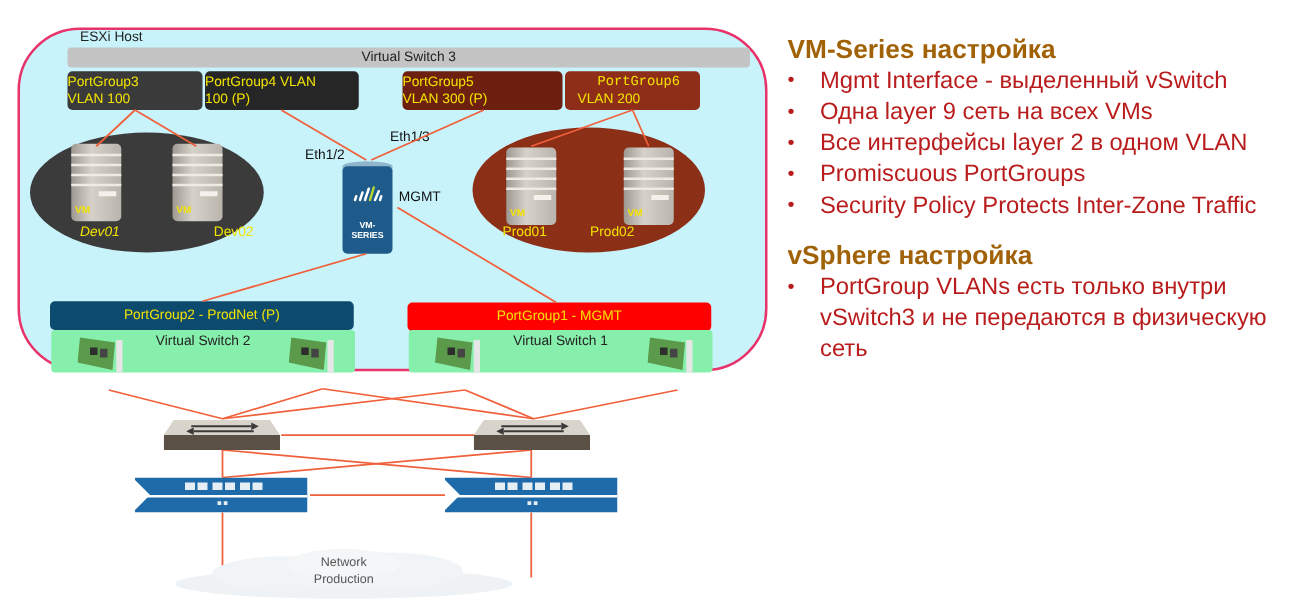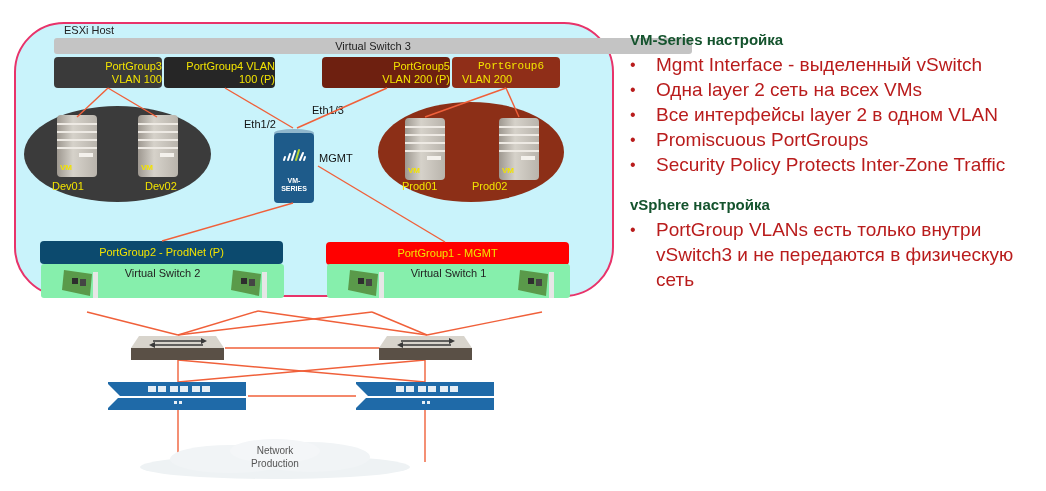--- a/index.html
+++ b/index.html
@@ -2,26 +2,26 @@
 <html><head>
 <meta charset="utf-8">
 <style>
   * { box-sizing: border-box; margin: 0; padding: 0; }
   body { width: 1046px; height: 491px; background: #ffffff; position: relative; overflow: hidden;
          font-family: "Liberation Sans", sans-serif; }
   #diagram { position: absolute; left: 0; top: 0; width: 620px; height: 491px; }
   .host { position: absolute; left: 14px; top: 22px; width: 600px; height: 275px;
           background: #c9f3fb; border: 2px solid #e8336a; border-radius: 50px 50px 50px 50px; }
   .host-label { position: absolute; left: 64px; top: 24px; font-size: 11px; color: #222; }
-  .vs3 { position: absolute; left: 54px; top: 38px; width: 638px; height: 16px; background: #c4c4c4;
+  .vs3 { position: absolute; left: 54px; top: 38px; width: 546px; height: 16px; background: #c4c4c4;
          border-radius: 3px; font-size: 11px; color: #222; text-align: center; line-height: 16px; }
-  .pg { position: absolute; border-radius: 4px; color: #f2e300; font-size: 11px; text-align: right;
+  .pg { position: absolute; border-radius: 4px; color: #f2e300; font-size: 11px; text-align: left;
         line-height: 13px; padding-top: 3px; }
   .pg3 { left: 54px; top: 57px; width: 108px; height: 31px; background: #3a3a3a; }
-  .pg4 { left: 164px; top: 57px; width: 111px; height: 31px; background: #262626; }
+  .pg4 { left: 164px; top: 57px; width: 123px; height: 31px; background: #262626; }
   .pg5 { left: 322px; top: 57px; width: 128px; height: 31px; background: #6e2010; }
   .pg6 { left: 452px; top: 57px; width: 108px; height: 31px; background: #8f2e18; text-align: left; padding-left: 10px; }
   .pg6 .c { display:block; text-align:center; padding-left: 0; font-family: Liberation Mono, monospace; }
   .zone { position: absolute; border-radius: 50%; }
   .zone-dev { left: 24px; top: 106px; width: 187px; height: 96px; background: #3b3b3b; }
   .zone-prod { left: 378px; top: 102px; width: 186px; height: 100px; background: #8c2f17; }
   .server { position: absolute; width: 40px; height: 62px; }
   .srv-box { position: absolute; left: 0; top: 0; width: 40px; height: 62px; border-radius: 4px;
              background: linear-gradient(90deg, #9e9890, #d6d2ca 40%, #b9b4ac); }
   .srv-line { position: absolute; left: 0; width: 40px; height: 2px; background: #eeeae4; }
@@ -44,21 +44,21 @@
   .vs2 { left: 41px; top: 264px; width: 243px; }
   .vs1 { left: 327px; top: 264px; width: 243px; }
   .nic { position: absolute; width: 40px; height: 34px; }
   .phys-switch { position: absolute; width: 93px; height: 24px; }
   .firewall { position: absolute; width: 138px; height: 28px; }
   .cloud { position: absolute; left: 135px; top: 437px; width: 280px; height: 45px; }
   .cloud-text { position: absolute; left: 0; top: 7px; width: 100%; text-align: center; font-size: 10px;
                 color: #555; line-height: 13px; }
   #wires { position: absolute; left: 0; top: 0; width: 620px; height: 491px; pointer-events: none; }
   .text-panel { position: absolute; left: 630px; top: 28px; width: 416px; color: #3d3d3d; }
-  .section-title { font-size: 15px; font-weight: bold; color: #14532d; line-height: 24px; }
+  .section-title { font-size: 21px; font-weight: bold; color: #a16207; line-height: 24px; }
   .bullets { list-style: none; }
   .bullets li { position: relative; padding-left: 26px; font-size: 19px; line-height: 25px; color: #b91c1c; }
   .bullets li::before { content: "•"; position: absolute; left: 0; top: 0; font-size: 16px; }
   .section + .section { margin-top: 16px; }
 </style>
 </head>
 <body>
 
 <div id="diagram">
 
@@ -70,51 +70,51 @@
   <div class="pg pg3">
     <div>PortGroup3</div>
     <div>VLAN 100</div>
   </div>
   <div class="pg pg4">
     <div>PortGroup4 VLAN</div>
     <div>100 (P)</div>
   </div>
   <div class="pg pg5">
     <div>PortGroup5</div>
-    <div>VLAN 200 (P)</div>
+    <div>VLAN 300 (P)</div>
   </div>
   <div class="pg pg6">
     <div class="c">PortGroup6</div>
     <div>VLAN 200</div>
   </div>
 
   <div class="zone zone-dev"></div>
   <div class="zone zone-prod"></div>
 
   <div class="server" style="left:57px; top:115px;">
     <div class="srv-box"></div>
     <div class="srv-line" style="top:8px"></div>
       <div class="srv-line" style="top:16px"></div>
     <div class="srv-line" style="top:24px"></div>
       <div class="srv-line" style="top:32px"></div>
     <div class="srv-slot"></div>
     <div class="vm-tag">VM</div>
   </div>
-  <div class="srv-name" style="left:52px; top:180px;">Dev01</div>
+  <div class="srv-name" style="left:64px; top:180px;font-style:italic;">Dev01</div>
 
   <div class="server" style="left:138px; top:115px;">
     <div class="srv-box"></div>
     <div class="srv-line" style="top:8px"></div>
       <div class="srv-line" style="top:16px"></div>
     <div class="srv-line" style="top:24px"></div>
       <div class="srv-line" style="top:32px"></div>
     <div class="srv-slot"></div>
     <div class="vm-tag">VM</div>
   </div>
-  <div class="srv-name" style="left:120px; top:180px;padding-left:25px;">Dev02</div>
+  <div class="srv-name" style="left:146px; top:180px;padding-left:25px;">Dev02</div>
 
   <div class="server" style="left:405px; top:118px;">
     <div class="srv-box"></div>
     <div class="srv-line" style="top:8px"></div>
       <div class="srv-line" style="top:16px"></div>
     <div class="srv-line" style="top:24px"></div>
       <div class="srv-line" style="top:32px"></div>
     <div class="srv-slot"></div>
     <div class="vm-tag">VM</div>
   </div>
@@ -267,21 +267,21 @@
       <div>Production</div>
     </div>
   </div>
 </div>
 
 <div class="text-panel">
   <div class="section">
     <div class="section-title">VM-Series настройка</div>
     <ul class="bullets">
       <li>Mgmt Interface - выделенный vSwitch</li>
-      <li>Одна layer 2 сеть на всех VMs</li>
+      <li>Одна layer 9 сеть на всех VMs</li>
       <li>Все интерфейсы layer 2 в одном VLAN</li>
       <li>Promiscuous PortGroups</li>
       <li>Security Policy Protects Inter-Zone Traffic</li>
     </ul>
   </div>
   <div class="section">
     <div class="section-title">vSphere настройка</div>
     <ul class="bullets">
       <li>PortGroup VLANs есть только внутри vSwitch3 и не передаются в физическую сеть</li>
     </ul>

